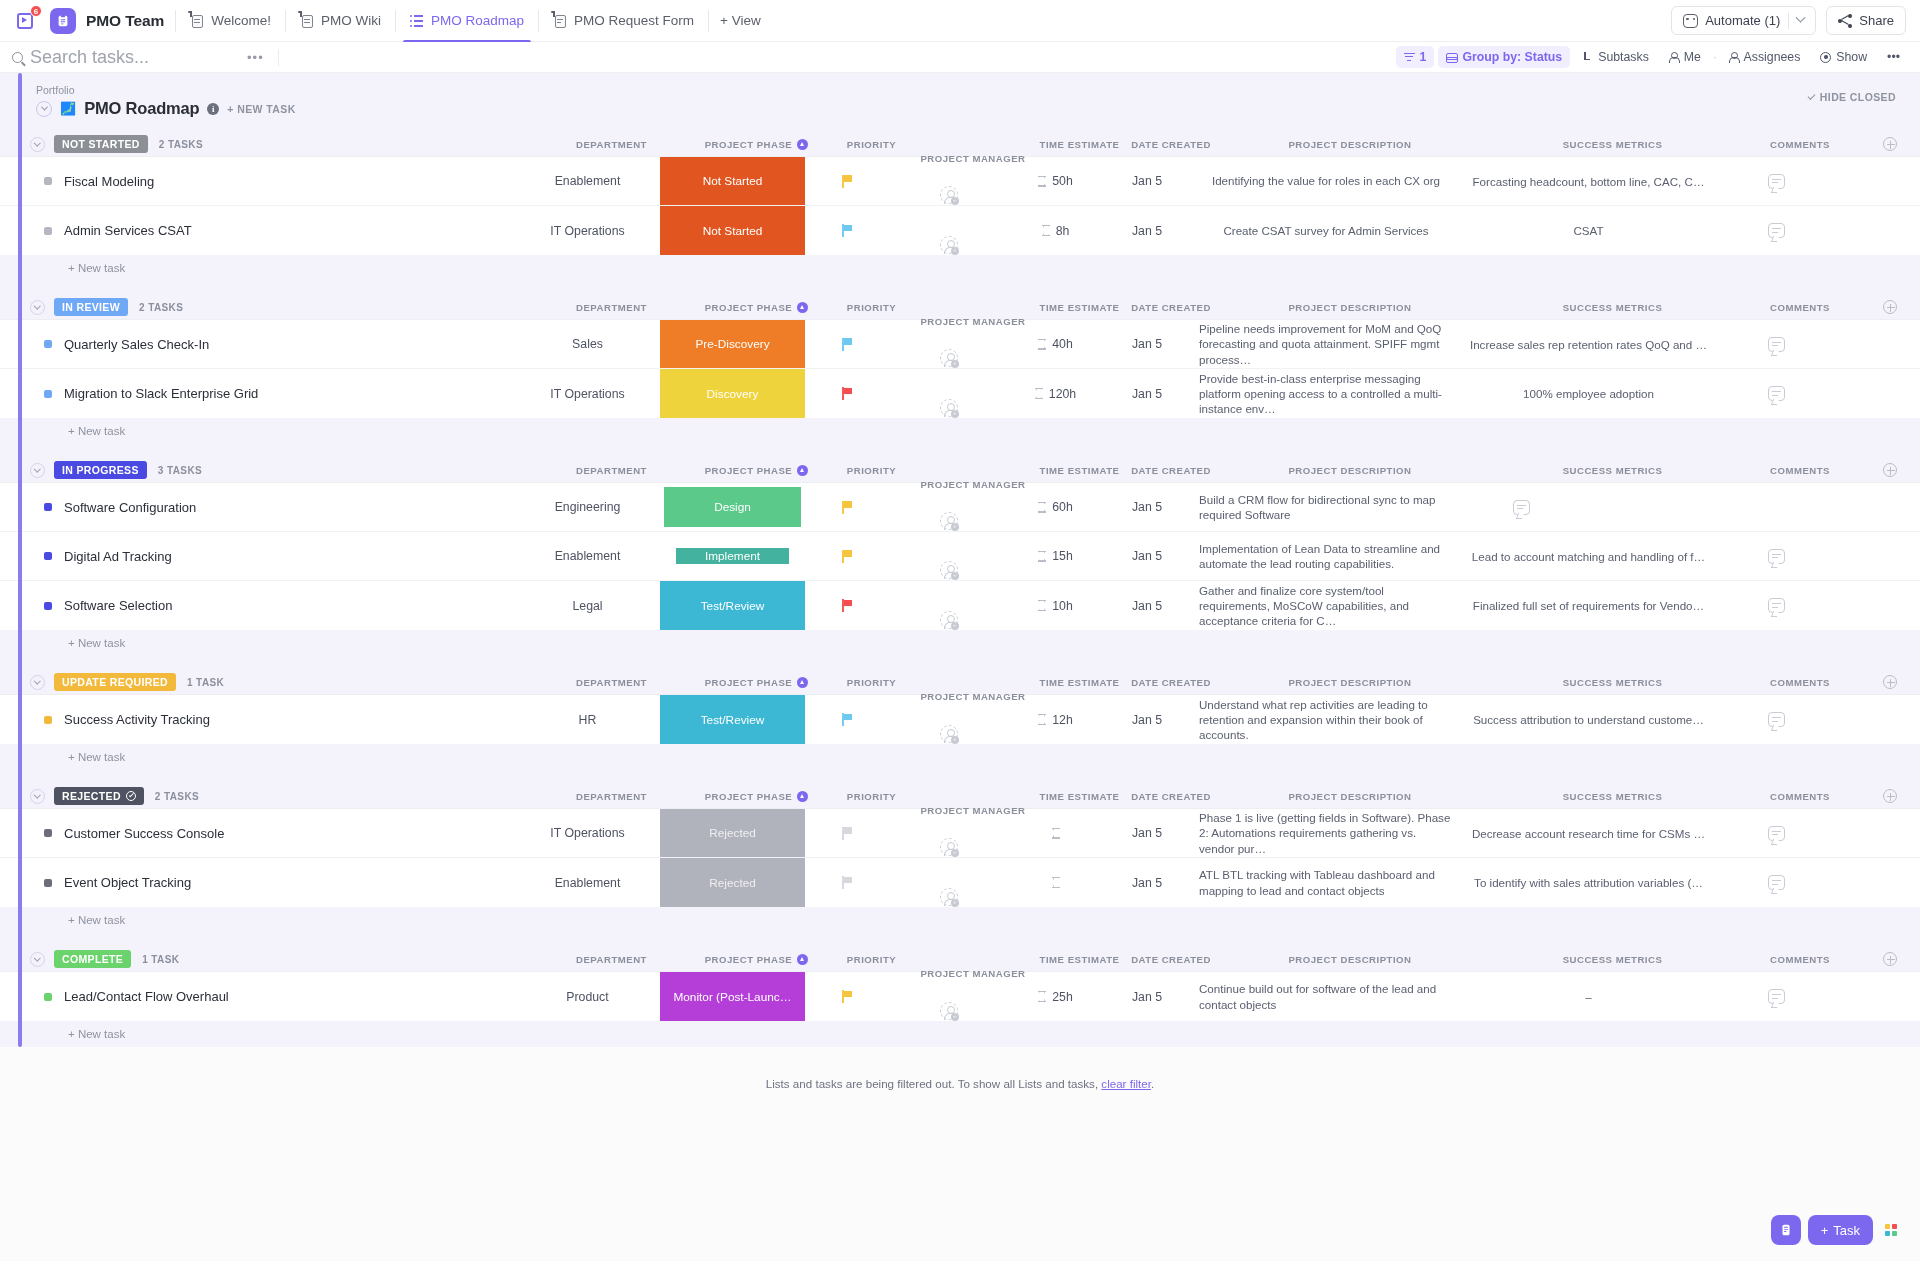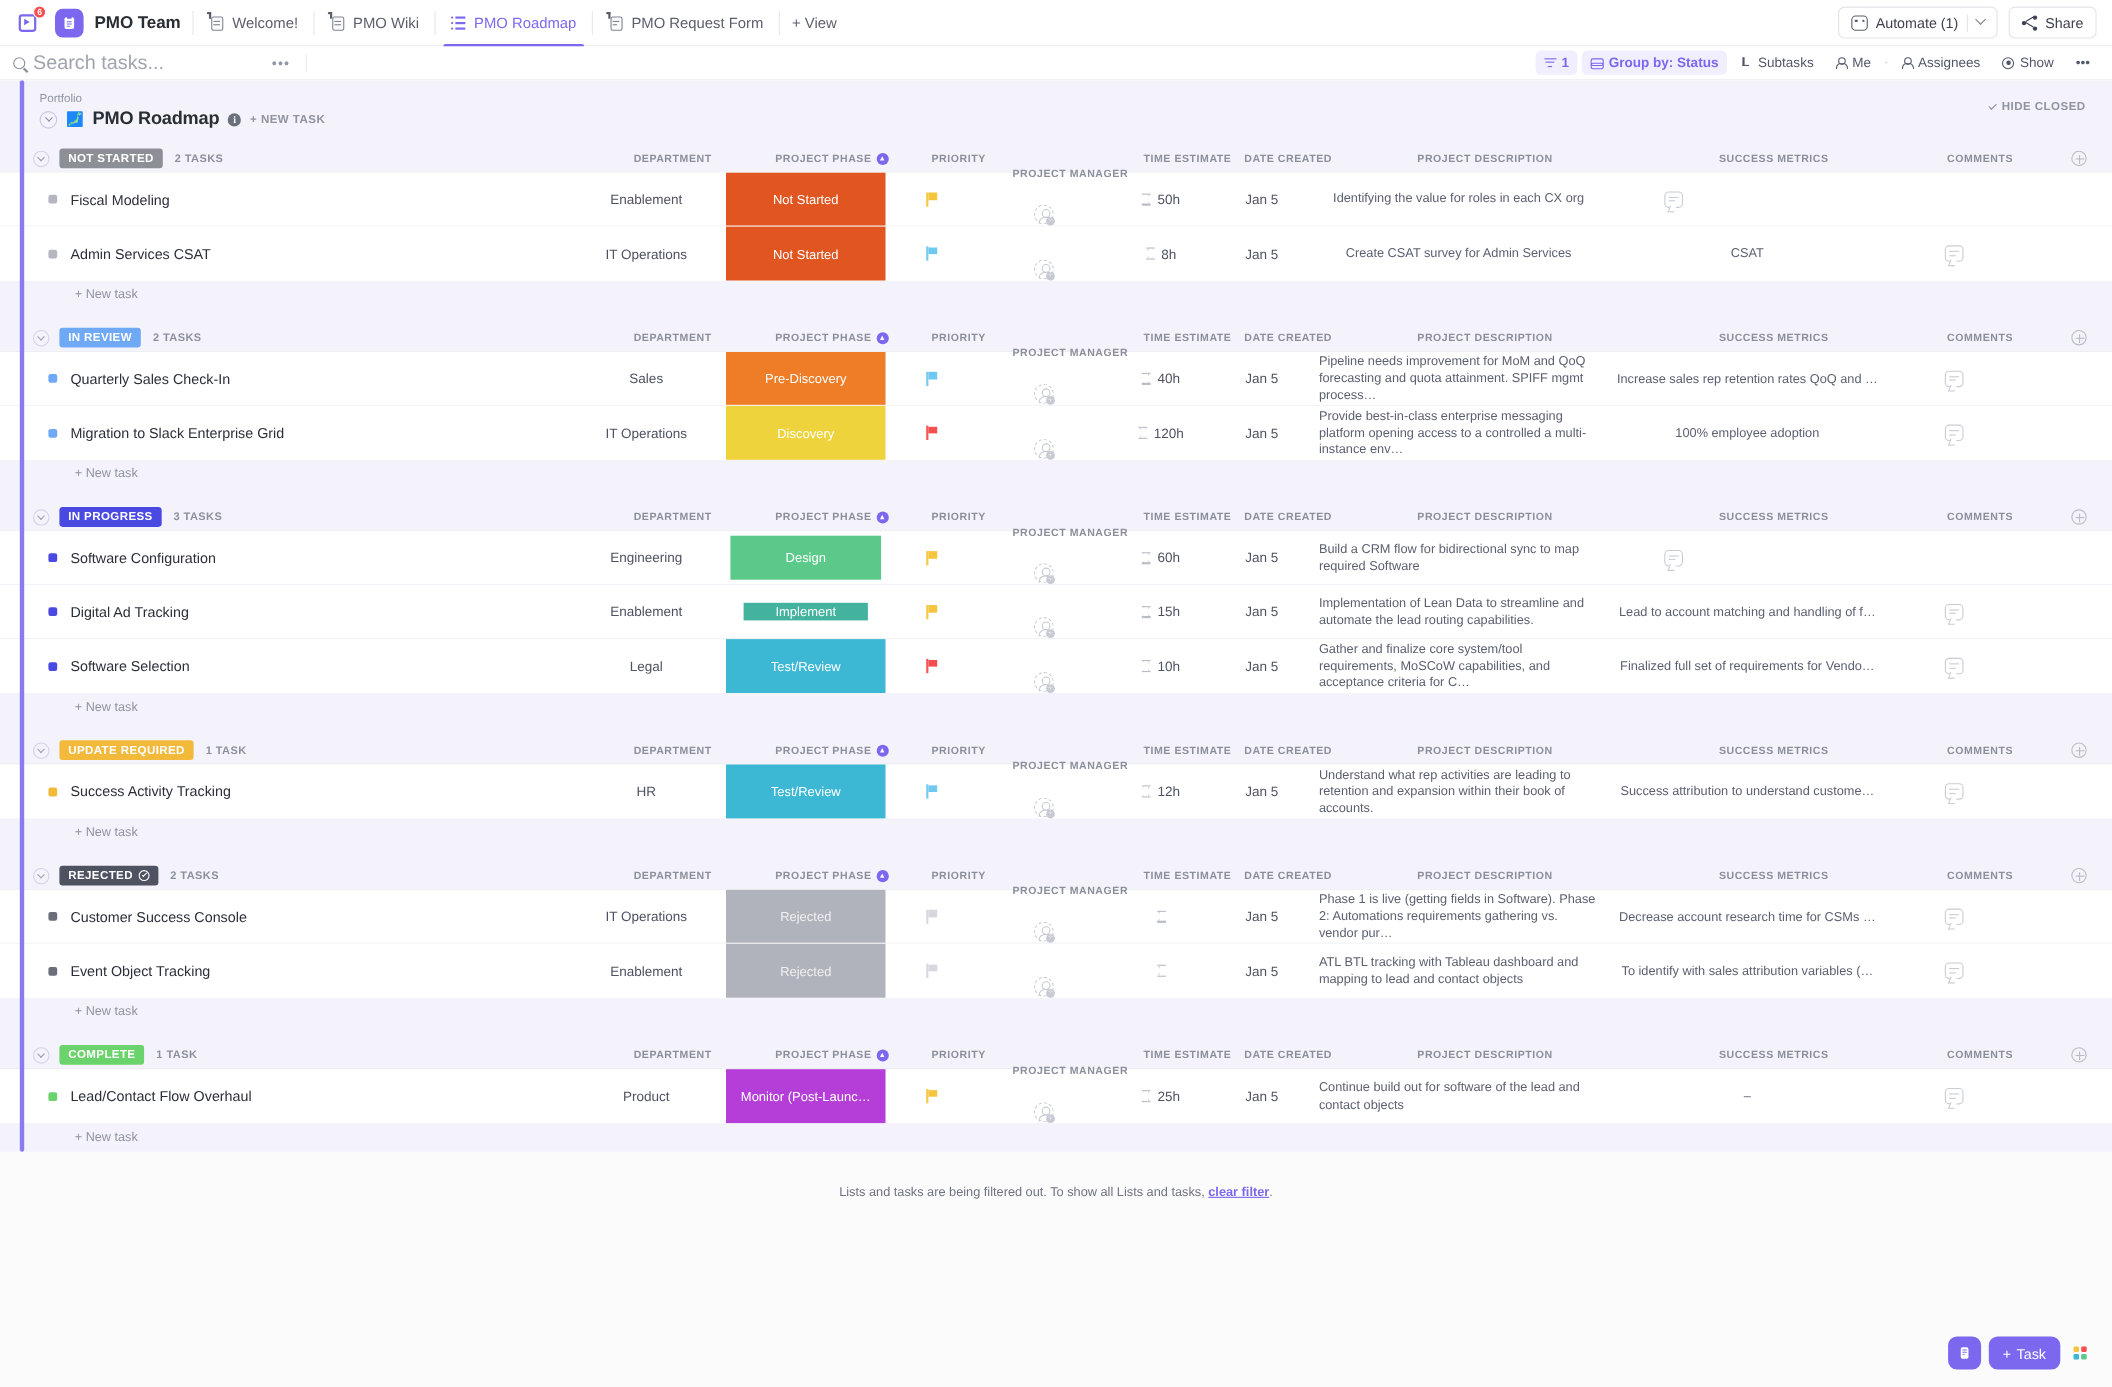--- a/index.html
+++ b/index.html
@@ -185,21 +185,21 @@
   .comment-ico:after{content:"";position:absolute;left:3px;bottom:-5px;width:5px;height:5px;border-left:1.3px solid #c9ccd5;border-bottom:1.3px solid #c9ccd5;background:#fff;transform:skewX(-20deg);}
   .comment-ico i{position:absolute;left:3px;height:1.2px;background:#c9ccd5;display:block;}
   .plus-circ{width:14px;height:14px;border-radius:50%;border:1.2px solid #b9bdc7;position:relative;cursor:pointer;}
   .plus-circ:before{content:"";position:absolute;left:3px;top:6px;width:8px;height:1.2px;background:#b9bdc7;}
   .plus-circ:after{content:"";position:absolute;left:6px;top:3px;width:1.2px;height:8px;background:#b9bdc7;}
   .sort-badge{width:11px;height:11px;border-radius:50%;background:#7b68ee;position:relative;display:inline-block;}
   .sort-badge:after{content:"";position:absolute;left:3px;top:3.5px;width:0;height:0;border-left:2.7px solid transparent;border-right:2.7px solid transparent;border-bottom:4px solid #fff;}
 
   
   .footer-note{ text-align:center; font-size:11.6px; color:#6e7382; padding-top:30px; }
-  .footer-note a{ color:#7b68ee; text-decoration:underline;font-weight:bold; }
+  .footer-note a{ color:#7b68ee; text-decoration:underline; }
   .fab-wrap{ position:absolute; right:18px; bottom:16px; display:flex; align-items:center; gap:7px; }
   .fab-sq{width:30px;height:30px;border-radius:8px;background:#7b68ee;display:flex;align-items:center;justify-content:center;cursor:pointer;}
   .fab-sq svg{width:14px;height:14px;}
   .fab-task{height:30px;border-radius:8px;background:#7b68ee;color:#fff;font-size:13px;display:flex;align-items:center;gap:5px;padding:0 13px;cursor:pointer;}
   .fab-grid{width:22px;height:30px;display:flex;align-items:center;justify-content:center;cursor:pointer;}
   .grid4{display:grid;grid-template-columns:5px 5px;grid-template-rows:5px 5px;gap:2px;}
   .grid4 span{border-radius:1px;}
 </style>
 </head>
 <body>
@@ -402,20 +402,23 @@
                 <span class="hourglass">
                   <span class="hg-mid"></span>
                 </span>
                 <span class="cell-txt">50h</span>
               </div>
               <div class="c-date">
                 <span class="cell-txt">Jan 5</span>
               </div>
               <div class="c-desc">
                 <span class="desc-txt">Identifying the value for roles in each CX org</span>
+              </div>
+              <div class="c-metric">
+                <span class="metric-txt">Forcasting headcount, bottom line, CAC, C…</span>
               </div>
               <div class="c-comm">
                 <span class="comment-ico">
                   <i style="top:4px;width:9px"></i>
                   <i style="top:7.5px;width:6px"></i>
                 </span>
               </div>
               <div class="c-plus"></div>
             </div>
             <div class="trow">

